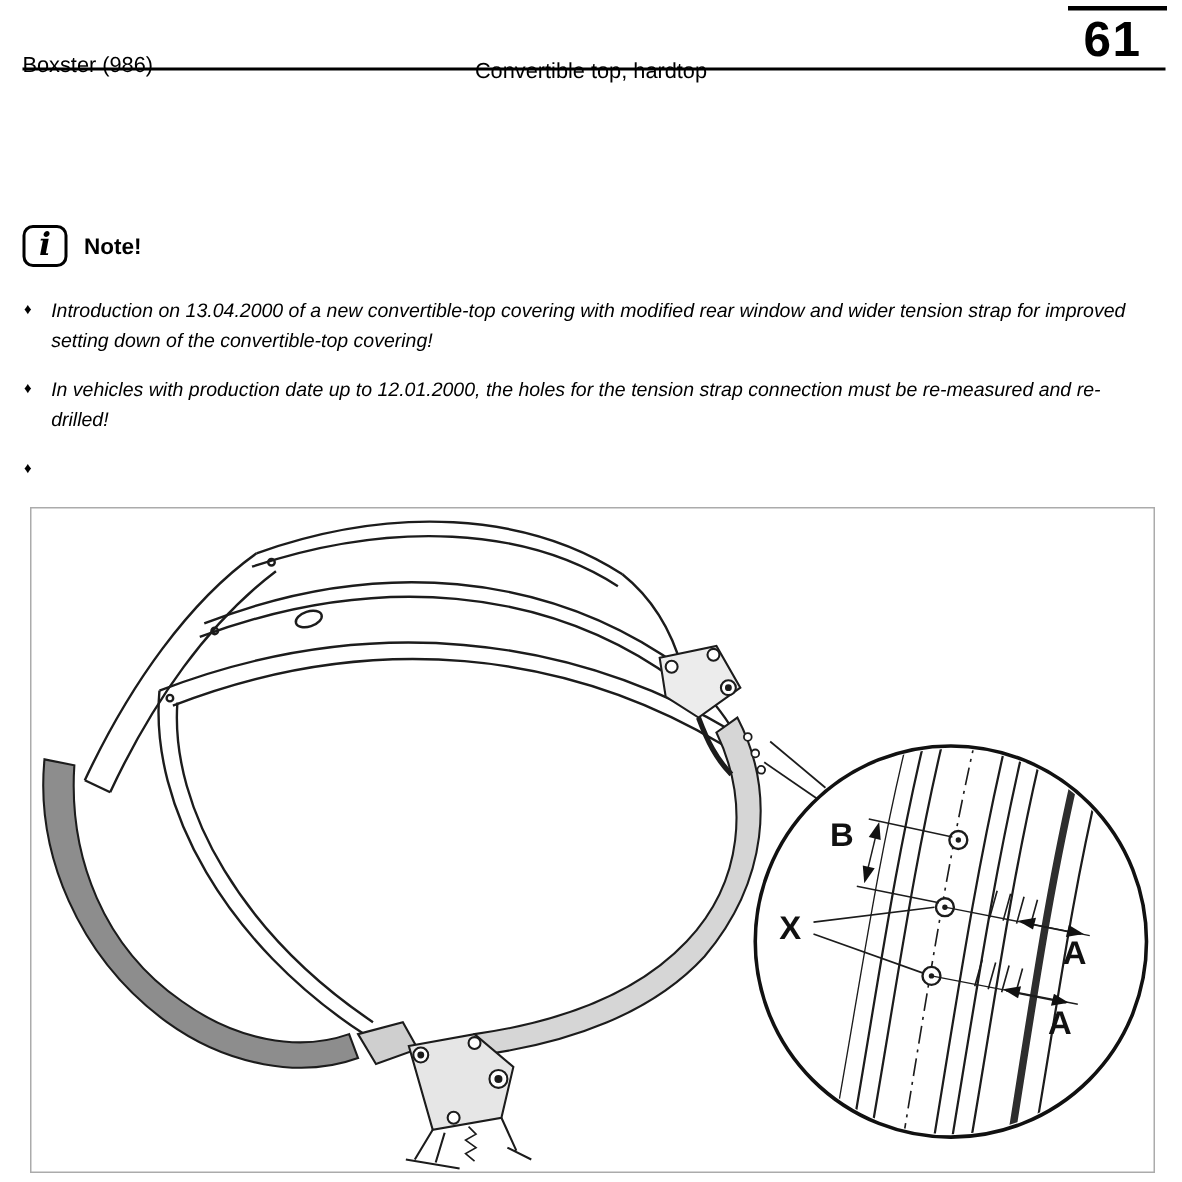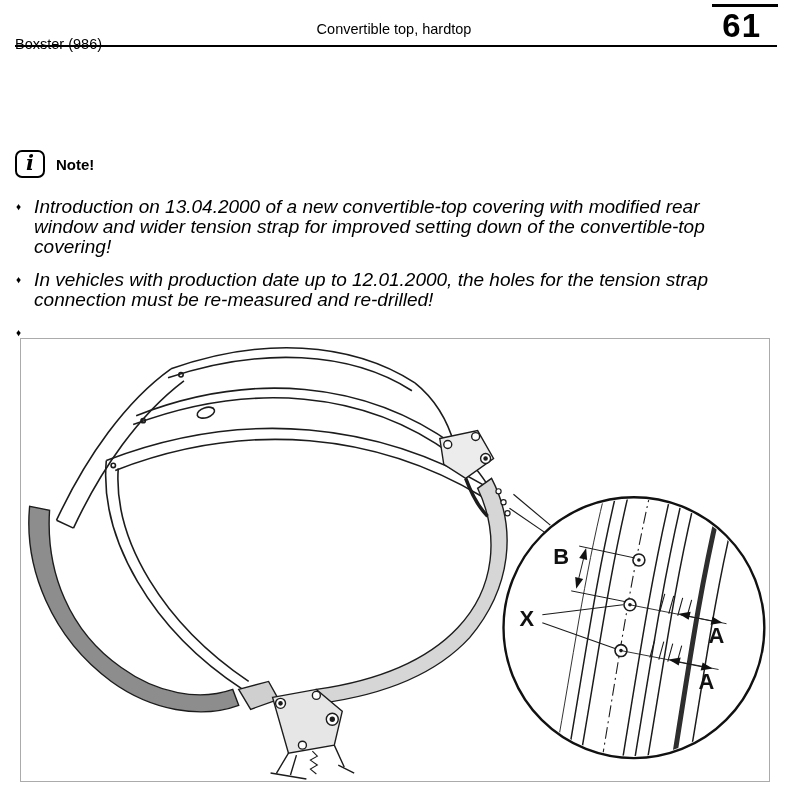--- a/index.html
+++ b/index.html
@@ -1,36 +1,36 @@
 <!DOCTYPE html>
 <html><head>
 <meta charset="utf-8">
 <style>
   * { margin:0; padding:0; box-sizing:border-box; }
   html,body { width:788px; height:788px; }
   body { background:#fff; color:#000; font-family:"Liberation Sans","DejaVu Sans",sans-serif; position:relative; overflow:hidden; }
   .page { position:absolute; inset:0; background:#fff; }
 
   .header-model { position:absolute; left:15px; top:22px; font-size:14.5px;margin-top:14px; }
-  .header-section { position:absolute; left:0; width:100%; text-align:center; top:21px; font-size:14.5px; }
+  .header-section { position:absolute; left:0; width:100%; text-align:center; top:40px; font-size:14.5px; }
   .header-pagenum { position:absolute; right:27px; top:7px; font-size:33px; font-weight:bold; letter-spacing:1px; }
   .rule-pagenum { position:absolute; right:10px; top:4px; width:66px; height:3px; background:#000; }
   .rule-header { position:absolute; left:15px; right:11px; top:45px; height:2px; background:#000; }
 
   .title { position:absolute; left:15px; top:81px; font-size:15.5px; font-weight:bold; line-height:21px; width:765px; }
 
   .note-row { position:absolute; left:15px; top:150px; display:flex; align-items:center; gap:11px; }
   .note-icon { width:30px; height:28px; border:2.5px solid #000; border-radius:7px; display:flex; align-items:center; justify-content:center;
                font-family:"DejaVu Serif","Liberation Serif",serif; font-style:italic; font-weight:bold; font-size:21px; padding-bottom:3px; }
   .note-label { font-size:15px; font-weight:bold; }
 
   .bullets { position:absolute; left:16px; top:197px; width:762px; }
   .bullet { display:flex; gap:13px; margin-bottom:13px; }
   .bullet-marker { font-size:10px; line-height:20px; flex:0 0 auto; }
-  .bullet-text { font-style:italic; font-size:19px; line-height:20px; max-width:724px; }
+  .bullet-text { font-style:italic; font-size:13px; line-height:20px; max-width:724px; }
 
   .figure { position:absolute; left:20px; top:338px; width:750px; height:444px; border:1px solid #ababab; background:#fff; }
   .figure svg { display:block; width:100%; height:100%; }
   text.dim { font-family:"Liberation Sans","DejaVu Sans",sans-serif; font-weight:bold; font-size:22px; fill:#111; }
 </style>
 </head>
 <body>
 
 <div class="page">
 

